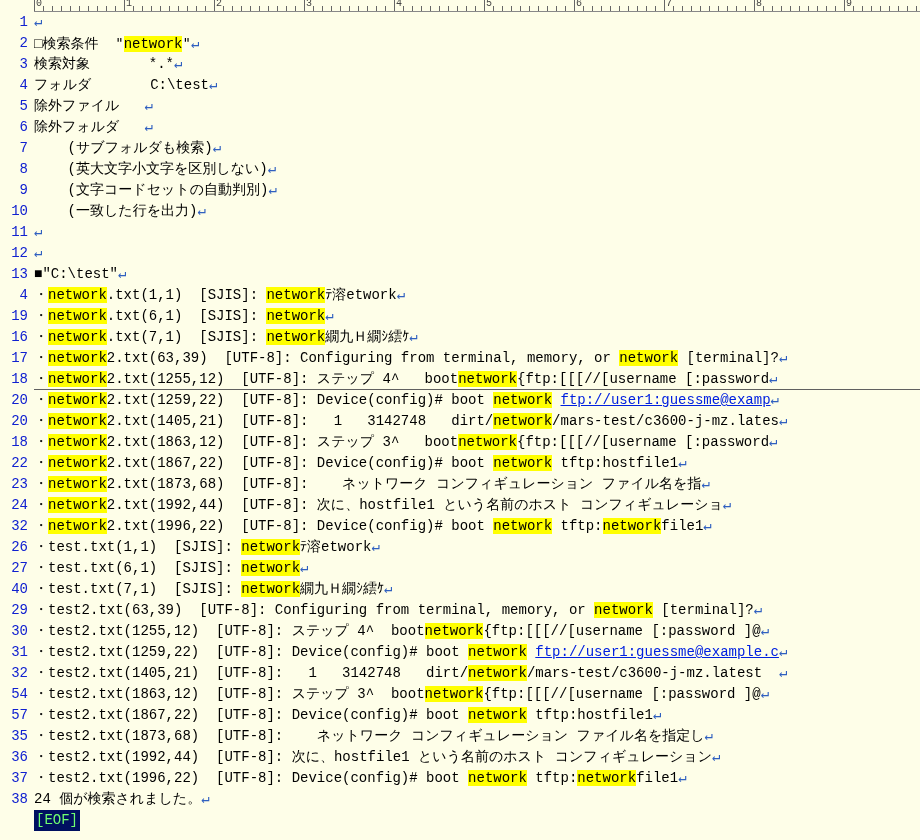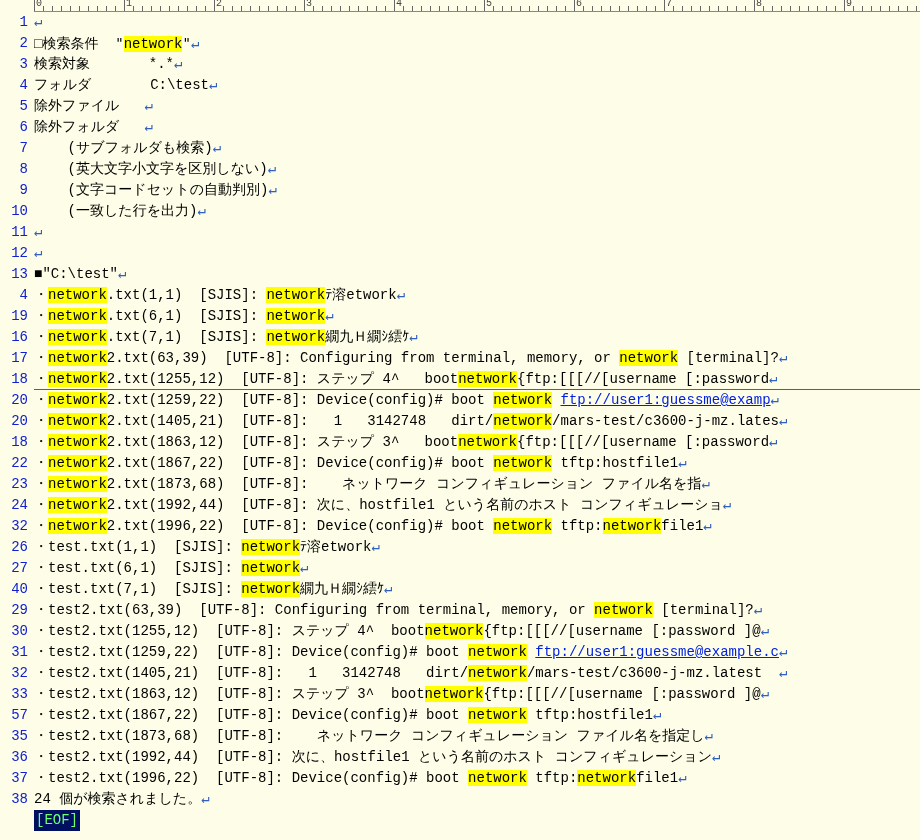--- a/index.html
+++ b/index.html
@@ -219,21 +219,21 @@
       <div class="ln">23</div>
       <div class="ln">24</div>
       <div class="ln">32</div>
       <div class="ln">26</div>
       <div class="ln">27</div>
       <div class="ln">40</div>
       <div class="ln">29</div>
       <div class="ln">30</div>
       <div class="ln">31</div>
       <div class="ln">32</div>
-      <div class="ln">33</div>
+      <div class="ln">54</div>
       <div class="ln">57</div>
       <div class="ln">35</div>
       <div class="ln">36</div>
       <div class="ln">37</div>
       <div class="ln">38</div>
       <div class="ln"></div>
     </div>
   <div class="content" id="content"><div class="row"><span class="newline-mark">↵</span></div><div class="row"><span>□検索条件</span>  <span class="sq">"</span><span class="hl">network</span><span class="sq">"</span><span class="newline-mark">↵</span></div><div class="row"><span>検索対象</span>       <span>*.*</span><span class="newline-mark">↵</span></div><div class="row"><span>フォルダ</span>       <span>C:\test</span><span class="newline-mark">↵</span></div><div class="row"><span>除外ファイル</span>   <span class="newline-mark">↵</span></div><div class="row"><span>除外フォルダ</span>   <span class="newline-mark">↵</span></div><div class="row">    <span>(サブフォルダも検索)</span><span class="newline-mark">↵</span></div><div class="row">    <span>(英大文字小文字を区別しない)</span><span class="newline-mark">↵</span></div><div class="row">    <span>(文字コードセットの自動判別)</span><span class="newline-mark">↵</span></div><div class="row">    <span>(一致した行を出力)</span><span class="newline-mark">↵</span></div><div class="row"><span class="newline-mark">↵</span></div><div class="row"><span class="newline-mark">↵</span></div><div class="row"><span>■"C:\test"</span><span class="newline-mark">↵</span></div><div class="row">・<span class="hl">network</span>.txt(1,1)  [SJIS]: <span class="hl">network</span>ﾃ溶etwork<span class="newline-mark">↵</span></div><div class="row">・<span class="hl">network</span>.txt(6,1)  [SJIS]: <span class="hl">network</span><span class="newline-mark">↵</span></div><div class="row">・<span class="hl">network</span>.txt(7,1)  [SJIS]: <span class="hl">network</span>繝九Ｈ繝ｼ繧ｹ<span class="newline-mark">↵</span></div><div class="row">・<span class="hl">network</span>2.txt(63,39)  [UTF-8]: Configuring from terminal, memory, or <span class="hl">network</span> [terminal]?<span class="newline-mark">↵</span></div><div class="row cursor-row">・<span class="hl">network</span>2.txt(1255,12)  [UTF-8]: ステップ 4^   boot<span class="hl">network</span>{ftp:[[[//[username [:password<span class="newline-mark">↵</span></div><div class="row">・<span class="hl">network</span>2.txt(1259,22)  [UTF-8]: Device(config)# boot <span class="hl">network</span> <span class="link">ftp://user1:guessme@examp</span><span class="newline-mark">↵</span></div><div class="row">・<span class="hl">network</span>2.txt(1405,21)  [UTF-8]:   1   3142748   dirt/<span class="hl">network</span>/mars-test/c3600-j-mz.lates<span class="newline-mark">↵</span></div><div class="row">・<span class="hl">network</span>2.txt(1863,12)  [UTF-8]: ステップ 3^   boot<span class="hl">network</span>{ftp:[[[//[username [:password<span class="newline-mark">↵</span></div><div class="row">・<span class="hl">network</span>2.txt(1867,22)  [UTF-8]: Device(config)# boot <span class="hl">network</span> tftp:hostfile1<span class="newline-mark">↵</span></div><div class="row">・<span class="hl">network</span>2.txt(1873,68)  [UTF-8]:    ネットワーク コンフィギュレーション ファイル名を指<span class="newline-mark">↵</span></div><div class="row">・<span class="hl">network</span>2.txt(1992,44)  [UTF-8]: 次に、hostfile1 という名前のホスト コンフィギュレーショ<span class="newline-mark">↵</span></div><div class="row">・<span class="hl">network</span>2.txt(1996,22)  [UTF-8]: Device(config)# boot <span class="hl">network</span> tftp:<span class="hl">network</span>file1<span class="newline-mark">↵</span></div><div class="row">・test.txt(1,1)  [SJIS]: <span class="hl">network</span>ﾃ溶etwork<span class="newline-mark">↵</span></div><div class="row">・test.txt(6,1)  [SJIS]: <span class="hl">network</span><span class="newline-mark">↵</span></div><div class="row">・test.txt(7,1)  [SJIS]: <span class="hl">network</span>繝九Ｈ繝ｼ繧ｹ<span class="newline-mark">↵</span></div><div class="row">・test2.txt(63,39)  [UTF-8]: Configuring from terminal, memory, or <span class="hl">network</span> [terminal]?<span class="newline-mark">↵</span></div><div class="row">・test2.txt(1255,12)  [UTF-8]: ステップ 4^  boot<span class="hl">network</span>{ftp:[[[//[username [:password ]@<span class="newline-mark">↵</span></div><div class="row">・test2.txt(1259,22)  [UTF-8]: Device(config)# boot <span class="hl">network</span> <span class="link">ftp://user1:guessme@example.c</span><span class="newline-mark">↵</span></div><div class="row">・test2.txt(1405,21)  [UTF-8]:   1   3142748   dirt/<span class="hl">network</span>/mars-test/c3600-j-mz.latest  <span class="newline-mark">↵</span></div><div class="row">・test2.txt(1863,12)  [UTF-8]: ステップ 3^  boot<span class="hl">network</span>{ftp:[[[//[username [:password ]@<span class="newline-mark">↵</span></div><div class="row">・test2.txt(1867,22)  [UTF-8]: Device(config)# boot <span class="hl">network</span> tftp:hostfile1<span class="newline-mark">↵</span></div><div class="row">・test2.txt(1873,68)  [UTF-8]:    ネットワーク コンフィギュレーション ファイル名を指定し<span class="newline-mark">↵</span></div><div class="row">・test2.txt(1992,44)  [UTF-8]: 次に、hostfile1 という名前のホスト コンフィギュレーション<span class="newline-mark">↵</span></div><div class="row">・test2.txt(1996,22)  [UTF-8]: Device(config)# boot <span class="hl">network</span> tftp:<span class="hl">network</span>file1<span class="newline-mark">↵</span></div><div class="row"><span>24 個が検索されました。</span><span class="newline-mark">↵</span></div><div class="row"><span class="eof">[EOF]</span></div></div>
 </div>
 

